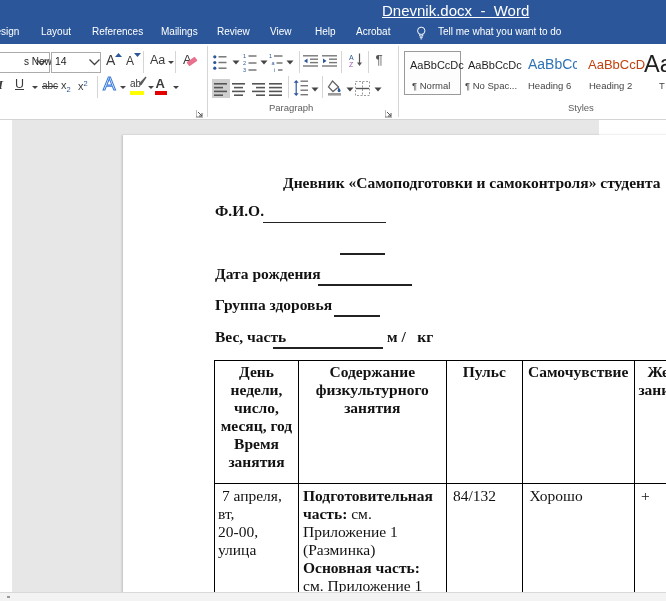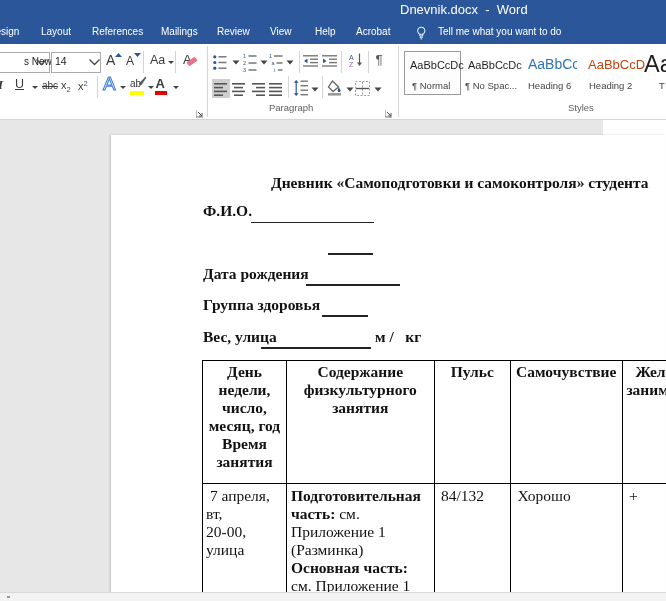--- a/index.html
+++ b/index.html
@@ -9,35 +9,35 @@
 #bluebar{position:absolute;left:0;top:0;width:666px;height:44px;background:#2b579a;}
 .ttext{position:absolute;color:#fff;font-size:9.5px;white-space:nowrap;}
 .tab{position:absolute;top:26px;color:#fff;font-size:10px;white-space:nowrap;}
 
 #ribbon{position:absolute;left:0;top:44px;width:666px;height:76px;background:#fff;}
 #ribbon .sep{position:absolute;top:2px;width:1px;height:71px;background:#d5d5d5;}
 .minisep{position:absolute;width:1px;height:22px;background:#d5d5d5;}
 .glabel{position:absolute;top:58px;font-size:9.5px;color:#5d5d5d;white-space:nowrap;}
 .icontxt{position:absolute;color:#3b3b3b;white-space:nowrap;}
 
-#docarea{position:absolute;left:0;top:120px;width:587px;height:481px;background:#e7e7e7;padding-left:16px;}
+#docarea{position:absolute;left:12px;top:120px;width:587px;height:481px;background:#e7e7e7;}
 #page{position:absolute;left:111px;top:15px;width:554px;height:466px;background:#fff;box-shadow:-1px 0 2px rgba(0,0,0,0.18);}
 .dt{position:absolute;font-family:"Liberation Serif",serif;font-weight:bold;font-size:15.5px;color:#121212;white-space:nowrap;line-height:18px;}
 .uline{position:absolute;height:1.5px;background:#222;}
 
 #tbl{position:absolute;left:202px;width:509px;border-collapse:collapse;table-layout:fixed;font-family:"Liberation Serif",serif;font-size:15.5px;color:#121212;}
 #tbl td{border:1.5px solid #000;vertical-align:top;padding:0;line-height:18px;}
 #tbl .hc{font-weight:bold;text-align:center;}
 #bstrip{position:absolute;left:0;top:592px;width:666px;height:8px;background:#f3f3f3;border-top:1px solid #d9d9d9;}
 </style>
 </head>
 <body>
 <div id="app">
   <div id="bluebar"></div>
-  <div class="ttext" style="left:400px;top:2px;font-size:13px;">Dnevnik.docx&nbsp; -&nbsp; Word</div>
+  <div class="ttext" style="left:382px;top:2px;font-size:15px;text-decoration:underline;">Dnevnik.docx&nbsp; -&nbsp; Word</div>
   <div class="tab" style="left:-11.8px;">Design</div>
   <div class="tab" style="left:41px;">Layout</div>
   <div class="tab" style="left:92px;">References</div>
   <div class="tab" style="left:161px;">Mailings</div>
   <div class="tab" style="left:217px;">Review</div>
   <div class="tab" style="left:270px;">View</div>
   <div class="tab" style="left:315px;">Help</div>
   <div class="tab" style="left:356px;">Acrobat</div>
   <svg class="abs" style="left:415.5px;top:26px;" width="10.5" height="14" viewBox="0 0 12 15">
     <circle cx="6" cy="5" r="4.2" fill="none" stroke="#fff" stroke-width="1.1"></circle>
@@ -263,21 +263,21 @@
     <div id="page"></div>
 
     <div class="dt" style="left:271px;top:54px;">Дневник «Самоподготовки и самоконтроля» студента</div>
     <div class="dt" style="left:203px;top:82px;">Ф.И.О.</div>
     <div class="uline" style="left:251px;top:101.5px;width:123px;"></div>
     <div class="uline" style="left:328px;top:133px;width:45px;"></div>
     <div class="dt" style="left:203px;top:145px;">Дата рождения</div>
     <div class="uline" style="left:306px;top:164px;width:94px;"></div>
     <div class="dt" style="left:203px;top:176px;">Группа здоровья</div>
     <div class="uline" style="left:322px;top:195px;width:46px;"></div>
-    <div class="dt" style="left:203px;top:208px;">Вес, улица</div>
+    <div class="dt" style="left:203px;top:208px;">Вес, часть</div>
     <div class="uline" style="left:261px;top:227px;width:110px;"></div>
     <div class="dt" style="left:375px;top:208px;">м /&nbsp;&nbsp; кг</div>
 
     <table id="tbl" style="top:239.5px;">
       <colgroup>
           <col style="width:84px;">
           <col style="width:147.5px;">
           <col style="width:76.5px;">
           <col style="width:111.5px;">
           <col style="width:89.5px;">

